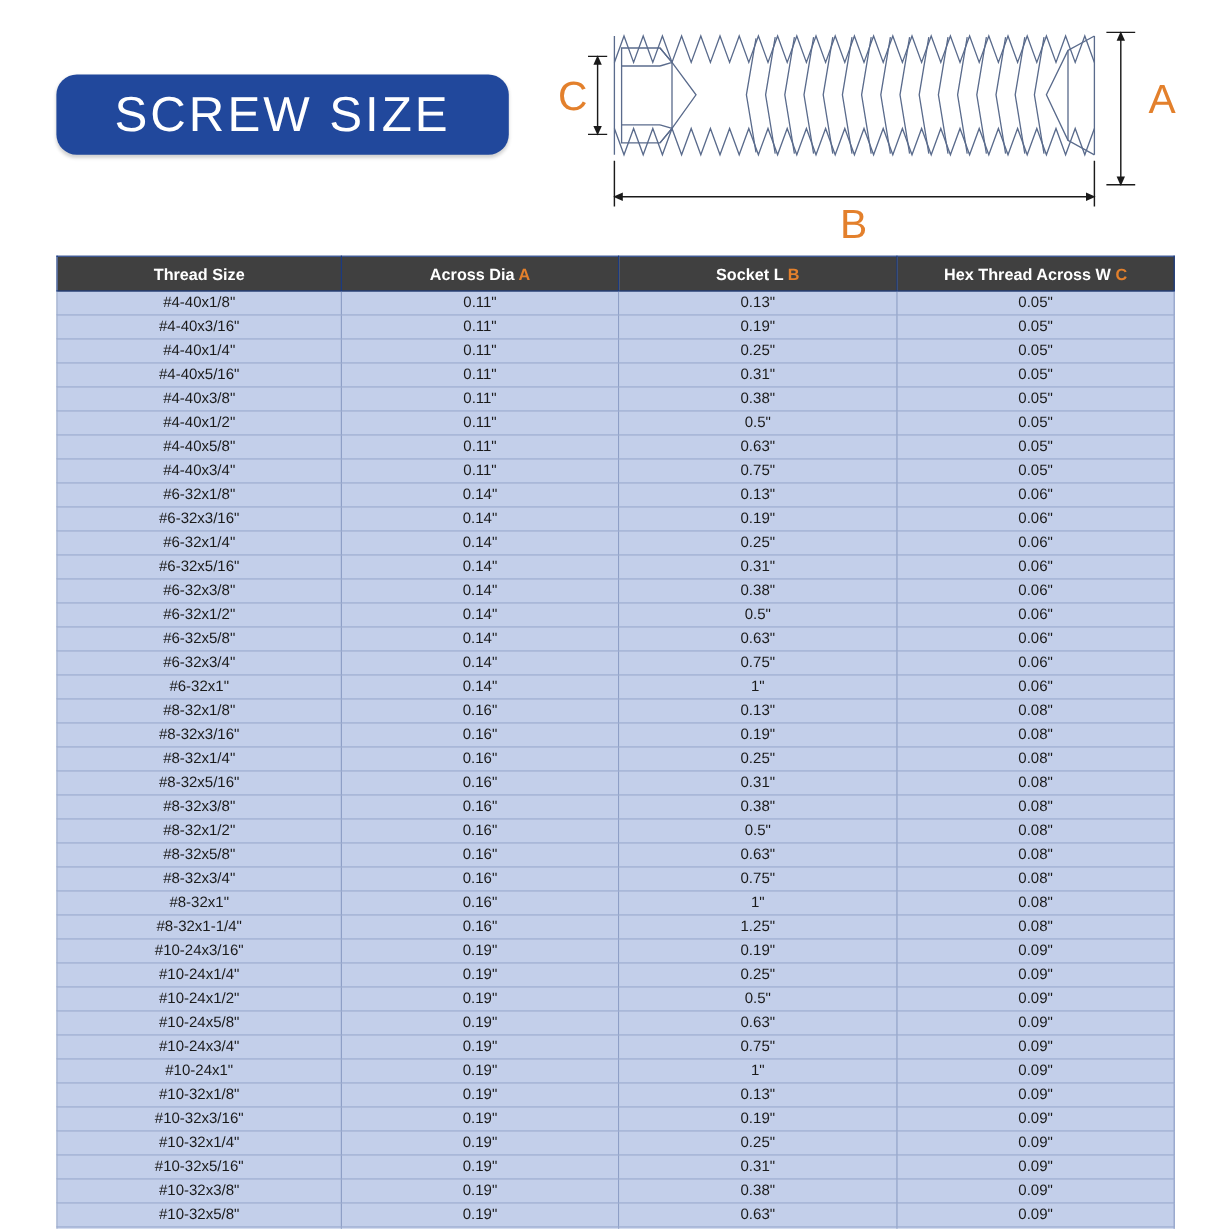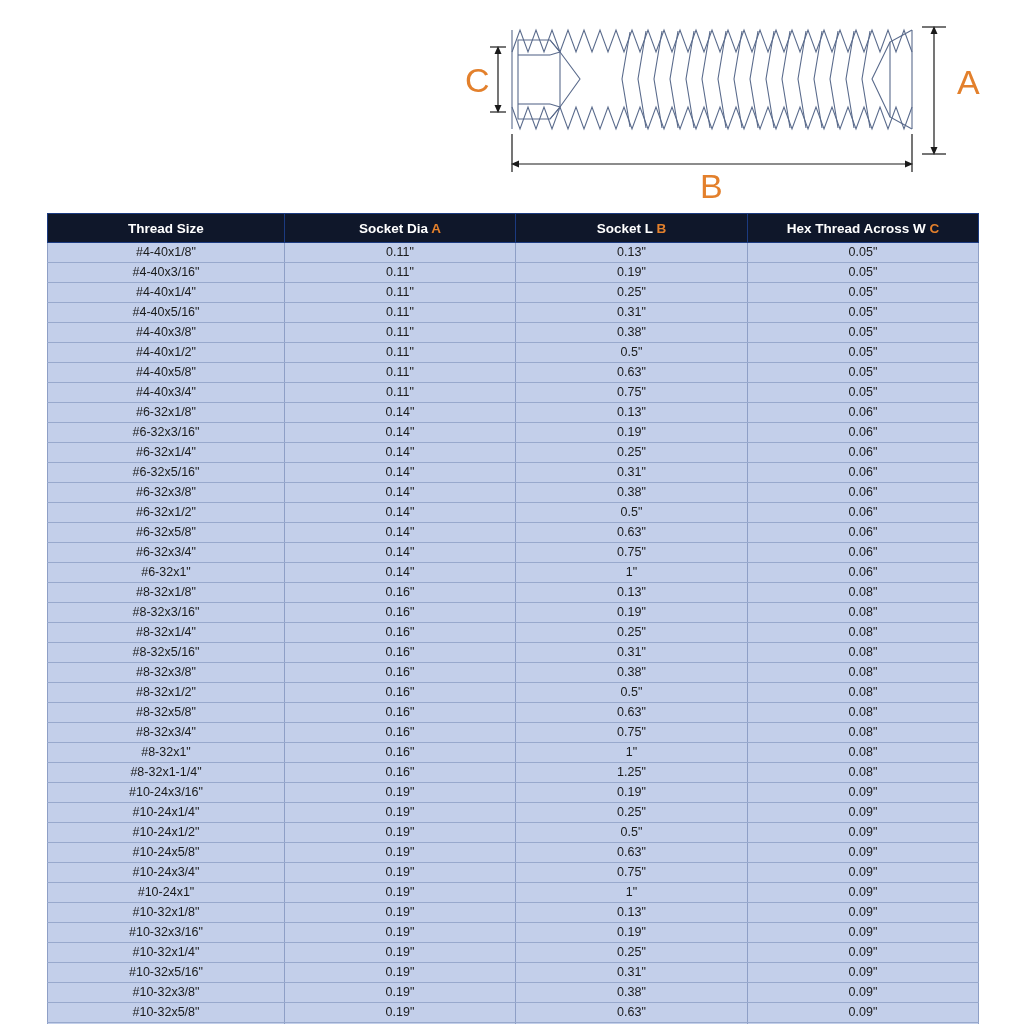--- a/index.html
+++ b/index.html
@@ -40,21 +40,21 @@
     position: absolute;
     left: 47px; top: 213px;
     width: 931px;
   }
   table.screw-table {
     width: 931px;
     border-collapse: collapse;
     table-layout: fixed;
   }
   table.screw-table thead th {
-    background: #0f172a;
+    background: #404040;
     color: #ffffff;
     font-size: 13.5px;
     font-weight: bold;
     height: 29px;
     text-align: center;
     border: 1px solid #1B3A80;
     vertical-align: middle;
     white-space: nowrap;
   }
   table.screw-table thead th .mark {
@@ -81,20 +81,23 @@
   col.c1 { width: 237px; }
   col.c2 { width: 231px; }
   col.c3 { width: 232px; }
   col.c4 { width: 231px; }
 </style>
 </head>
 <body>
 
 <div class="page">
 
+  <div class="title-badge">
+    <span class="txt">SCREW SIZE</span>
+  </div>
 
   <div class="diagram">
     <svg viewBox="0 0 562 200" xmlns="http://www.w3.org/2000/svg">
       <g stroke="#5A6B8C" stroke-width="1.1" fill="none" stroke-linejoin="miter">
 
         <path d="M50 50 L58 28 L66 50 L74 28 L82 50 L90 28 L98 50 L106 28 L114 50
                  L122 28 L130 50 L138 28 L146 50 L154 28 L162 50 L170 28 L178 50
                  L186 28 L194 50 L202 28 L210 50 L218 28 L226 50 L234 28 L242 50
                  L250 28 L258 50 L266 28 L274 50 L282 28 L290 50 L298 28 L306 50
                  L314 28 L322 50 L330 28 L338 50 L346 28 L354 50 L362 28 L370 50
@@ -176,21 +179,21 @@
           <col class="c2">
           <col class="c3">
           <col class="c4">
         </colgroup>
       <thead>
         <tr>
           <th>
             <span>Thread Size</span>
           </th>
           <th>
-            <span>Socket Dia</span>
+            <span>Across Dia</span>
             <span class="mark">A</span>
           </th>
           <th>
             <span>Socket L</span>
             <span class="mark">B</span>
           </th>
           <th>
             <span>Hex Thread Across W</span>
             <span class="mark">C</span>
           </th>

